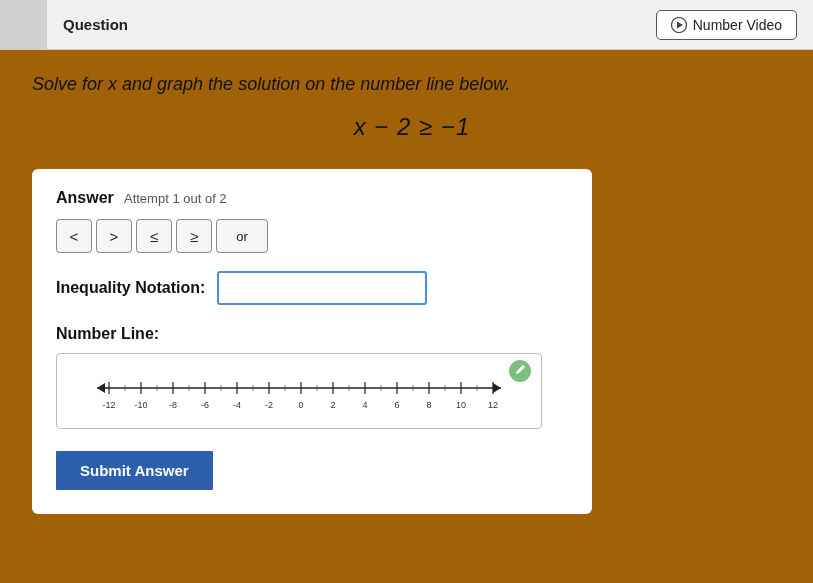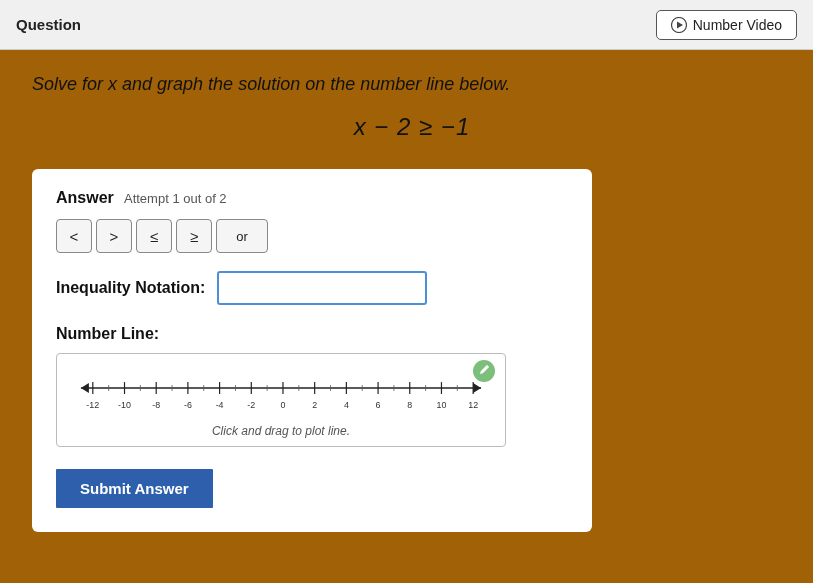--- a/index.html
+++ b/index.html
@@ -12,20 +12,21 @@
       overflow: hidden;
     }
     .top-bar {
       background: #f0f0f0;
       height: 50px;
       display: flex;
       align-items: center;
       justify-content: space-between;
       padding: 0 16px;
       border-bottom: 1px solid #ccc;
+      margin-left: 47px;
     }
     .top-bar-left {
       font-size: 15px;
       font-weight: bold;
       color: #222;
     }
     .watch-video-btn {
       display: flex;
       align-items: center;
       gap: 6px;
@@ -132,21 +133,21 @@
     .number-line-label {
       font-size: 16px;
       font-weight: bold;
       color: #111;
       margin-bottom: 10px;
     }
     .number-line-container {
       background: white;
       border: 1px solid #bbb;
       border-radius: 4px;
-      width: 450px;
+      width: 486px;
       padding: 12px 16px 8px 16px;
       position: relative;
     }
     .number-line-svg-area {
       width: 100%;
     }
     .click-drag-text {
       text-align: center;
       font-size: 12px;
       color: #555;
@@ -281,20 +282,19 @@
           <line x1="132" y1="19" x2="132" y2="25" stroke="#555" stroke-width="0.8"></line>
           <line x1="164" y1="19" x2="164" y2="25" stroke="#555" stroke-width="0.8"></line>
           <line x1="196" y1="19" x2="196" y2="25" stroke="#555" stroke-width="0.8"></line>
           <line x1="228" y1="19" x2="228" y2="25" stroke="#555" stroke-width="0.8"></line>
           <line x1="260" y1="19" x2="260" y2="25" stroke="#555" stroke-width="0.8"></line>
           <line x1="292" y1="19" x2="292" y2="25" stroke="#555" stroke-width="0.8"></line>
           <line x1="324" y1="19" x2="324" y2="25" stroke="#555" stroke-width="0.8"></line>
           <line x1="356" y1="19" x2="356" y2="25" stroke="#555" stroke-width="0.8"></line>
           <line x1="388" y1="19" x2="388" y2="25" stroke="#555" stroke-width="0.8"></line>
         </svg>
-        <div class="click-drag-text">Click and drag to plot line.</div>
       </div>
     </div>
 
     
     <button class="submit-btn">Submit Answer</button>
   </div>
 </div>
 
 </body></html>

